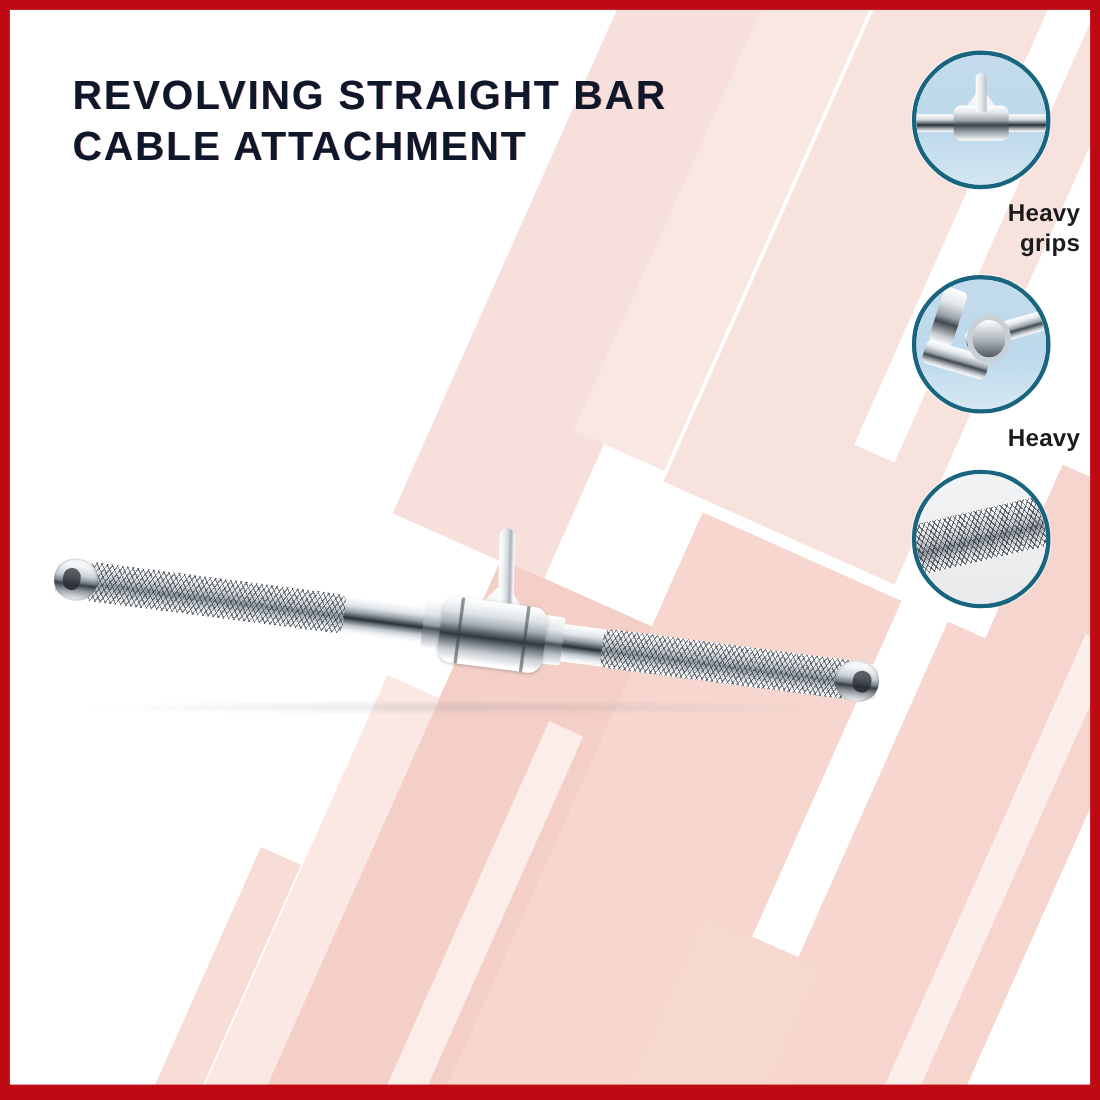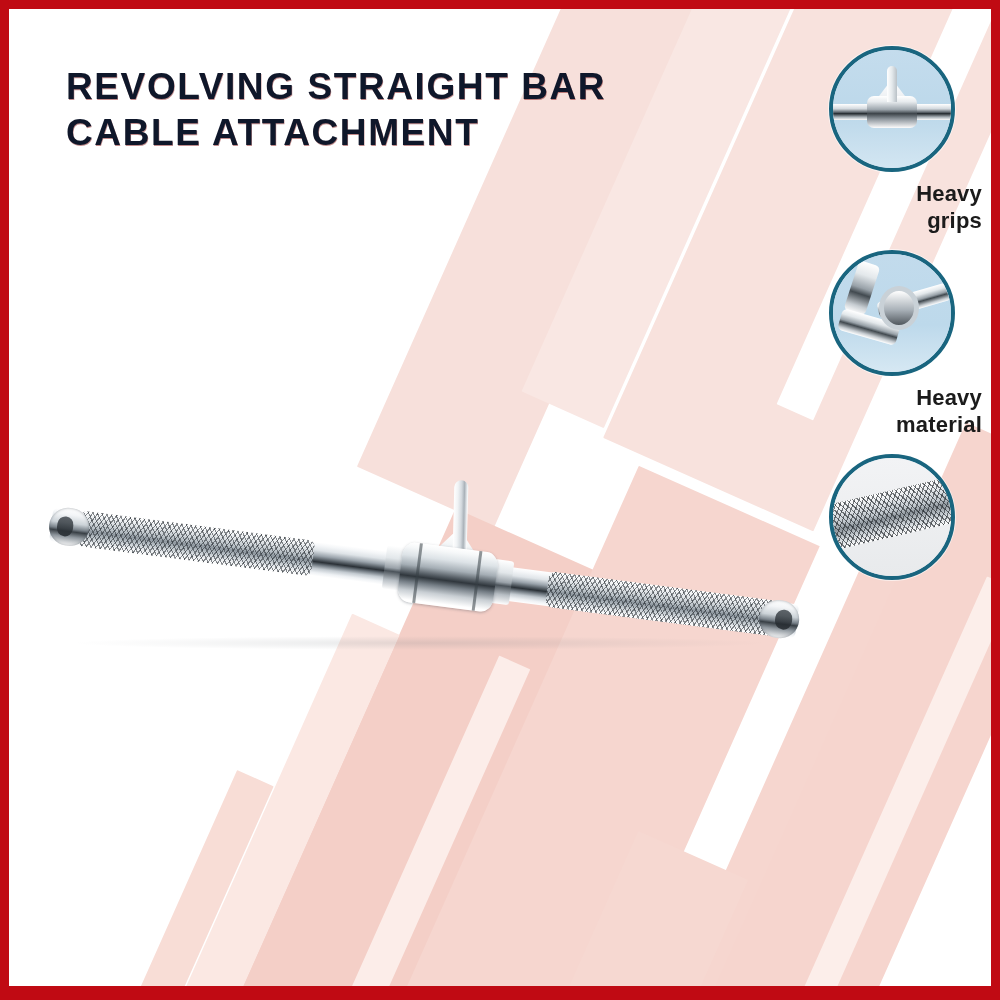--- a/index.html
+++ b/index.html
@@ -432,21 +432,20 @@
       <div class="feature-circle">
         <div class="thumb thumb-steel">
           <div class="s-arm s-a1"></div>
           <div class="s-arm s-a3"></div>
           <div class="s-arm s-a2"></div>
           <div class="s-ring"></div>
         </div>
       </div>
       <div class="feature-label">
         <div>Heavy</div>
-        <div>material</div>
       </div>
     </div>
 
     <div class="feature">
       <div class="feature-circle">
         <div class="thumb thumb-knurl">
           <div class="k-bar"></div>
         </div>
       </div>
     </div>

